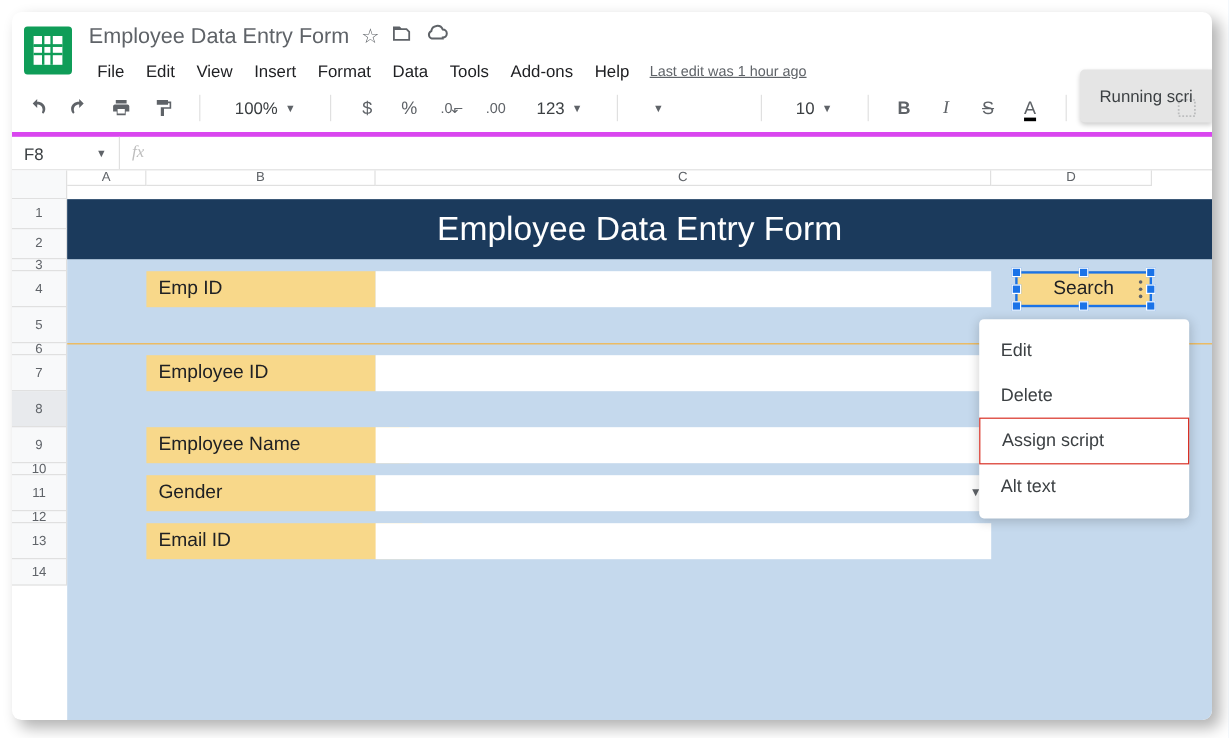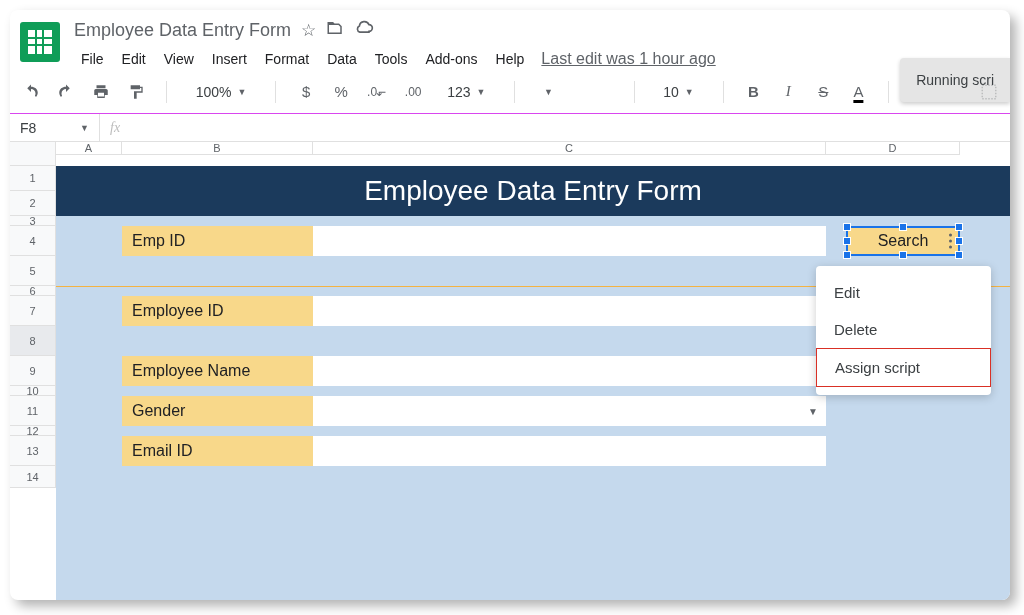--- a/index.html
+++ b/index.html
@@ -13,25 +13,25 @@
   .logo-inner::before { content: ''; position: absolute; top: 7px; left: 0; right: 0; height: 2px; background: #0f9d58; }
   .logo-inner::after { content: ''; position: absolute; top: 14px; left: 0; right: 0; height: 2px; background: #0f9d58; box-shadow: 0 -7px 0 #0f9d58; }
   .logo-bar { position:absolute; top:0; bottom:0; left:7px; width:2px; background:#0f9d58; box-shadow: 7px 0 0 #0f9d58; }
   
   .doc-meta { flex: 1; }
   .title-row { display: flex; align-items: center; gap: 10px; }
   .doc-title { font-size: 18px; color: #5f6368; font-weight: 400; }
   .title-icon { color: #5f6368; font-size: 17px; }
   .menus { display: flex; gap: 4px; margin-top: 4px; align-items: center; }
   .menu-item { font-size: 14px; color: #202124; padding: 4px 7px; cursor: pointer; border-radius: 4px; }
-  .last-edit { font-size: 16px; color: #5f6368; text-decoration: underline; margin-left: 6px; }
+  .last-edit { font-size: 12px; color: #5f6368; text-decoration: underline; margin-left: 6px; }
   
   .toast { position: absolute; right: 0; top: 48px; background: #e5e5e5; color: #3c4043; padding: 14px 16px; font-size: 14px; border-radius: 4px 0 0 4px; box-shadow: 0 2px 4px rgba(0,0,0,0.2); }
   
-  .toolbar { display: flex; align-items: center; padding: 6px 12px; gap: 17px; border-bottom: 1px solid #d946ef; height: 44px; }
+  .toolbar { display: flex; align-items: center; padding: 6px 12px; gap: 17px; border-bottom: 4px solid #d946ef; height: 44px; }
   .tb-btn { width: 28px; height: 28px; display: flex; align-items: center; justify-content: center; color: #5f6368; cursor: pointer; border-radius: 4px; font-size: 15px; }
   .tb-sep { width: 1px; height: 22px; background: #e0e0e0; margin: 0 4px; }
   .tb-sel { font-size: 14px; color: #3c4043; padding: 4px 8px; display: flex; align-items: center; gap: 6px; cursor: pointer; }
   .dropdown-arrow { font-size: 9px; color: #5f6368; }
   .underline-a { text-decoration: underline; text-decoration-thickness: 3px; text-underline-offset: 3px; text-decoration-color: #000; }
   
   .name-fx { display: flex; align-items: center; height: 28px; border-bottom: 1px solid #e0e0e0; }
   .name-box { width: 90px; padding: 0 10px; font-size: 14px; color: #3c4043; border-right: 1px solid #e0e0e0; height:100%; display:flex; align-items:center; position: relative;}
   .name-arrow { font-size:9px; color:#5f6368; position:absolute; right:10px; }
   .fx-label { font-style: italic; color: #bdbdbd; font-size: 14px; padding: 0 10px; font-family: Georgia, serif; }
@@ -272,18 +272,19 @@
           <span class="gender-arrow">▼</span>
         </div>
 
         <div class="form-label" style="top:270px; left:66px; width:230px;">Email ID</div>
         <div class="form-input" style="top:270px; left:257px; width:513px;"></div>
 
         <div class="context-menu" style="top:100px; left:760px;">
           <div class="ctx-item">Edit</div>
           <div class="ctx-item">Delete</div>
           <div class="ctx-item ctx-highlight">Assign script</div>
+          <div class="ctx-item">Alt text</div>
         </div>
       </div>
     </div>
   </div>
 
 </div>
 
 </body></html>

